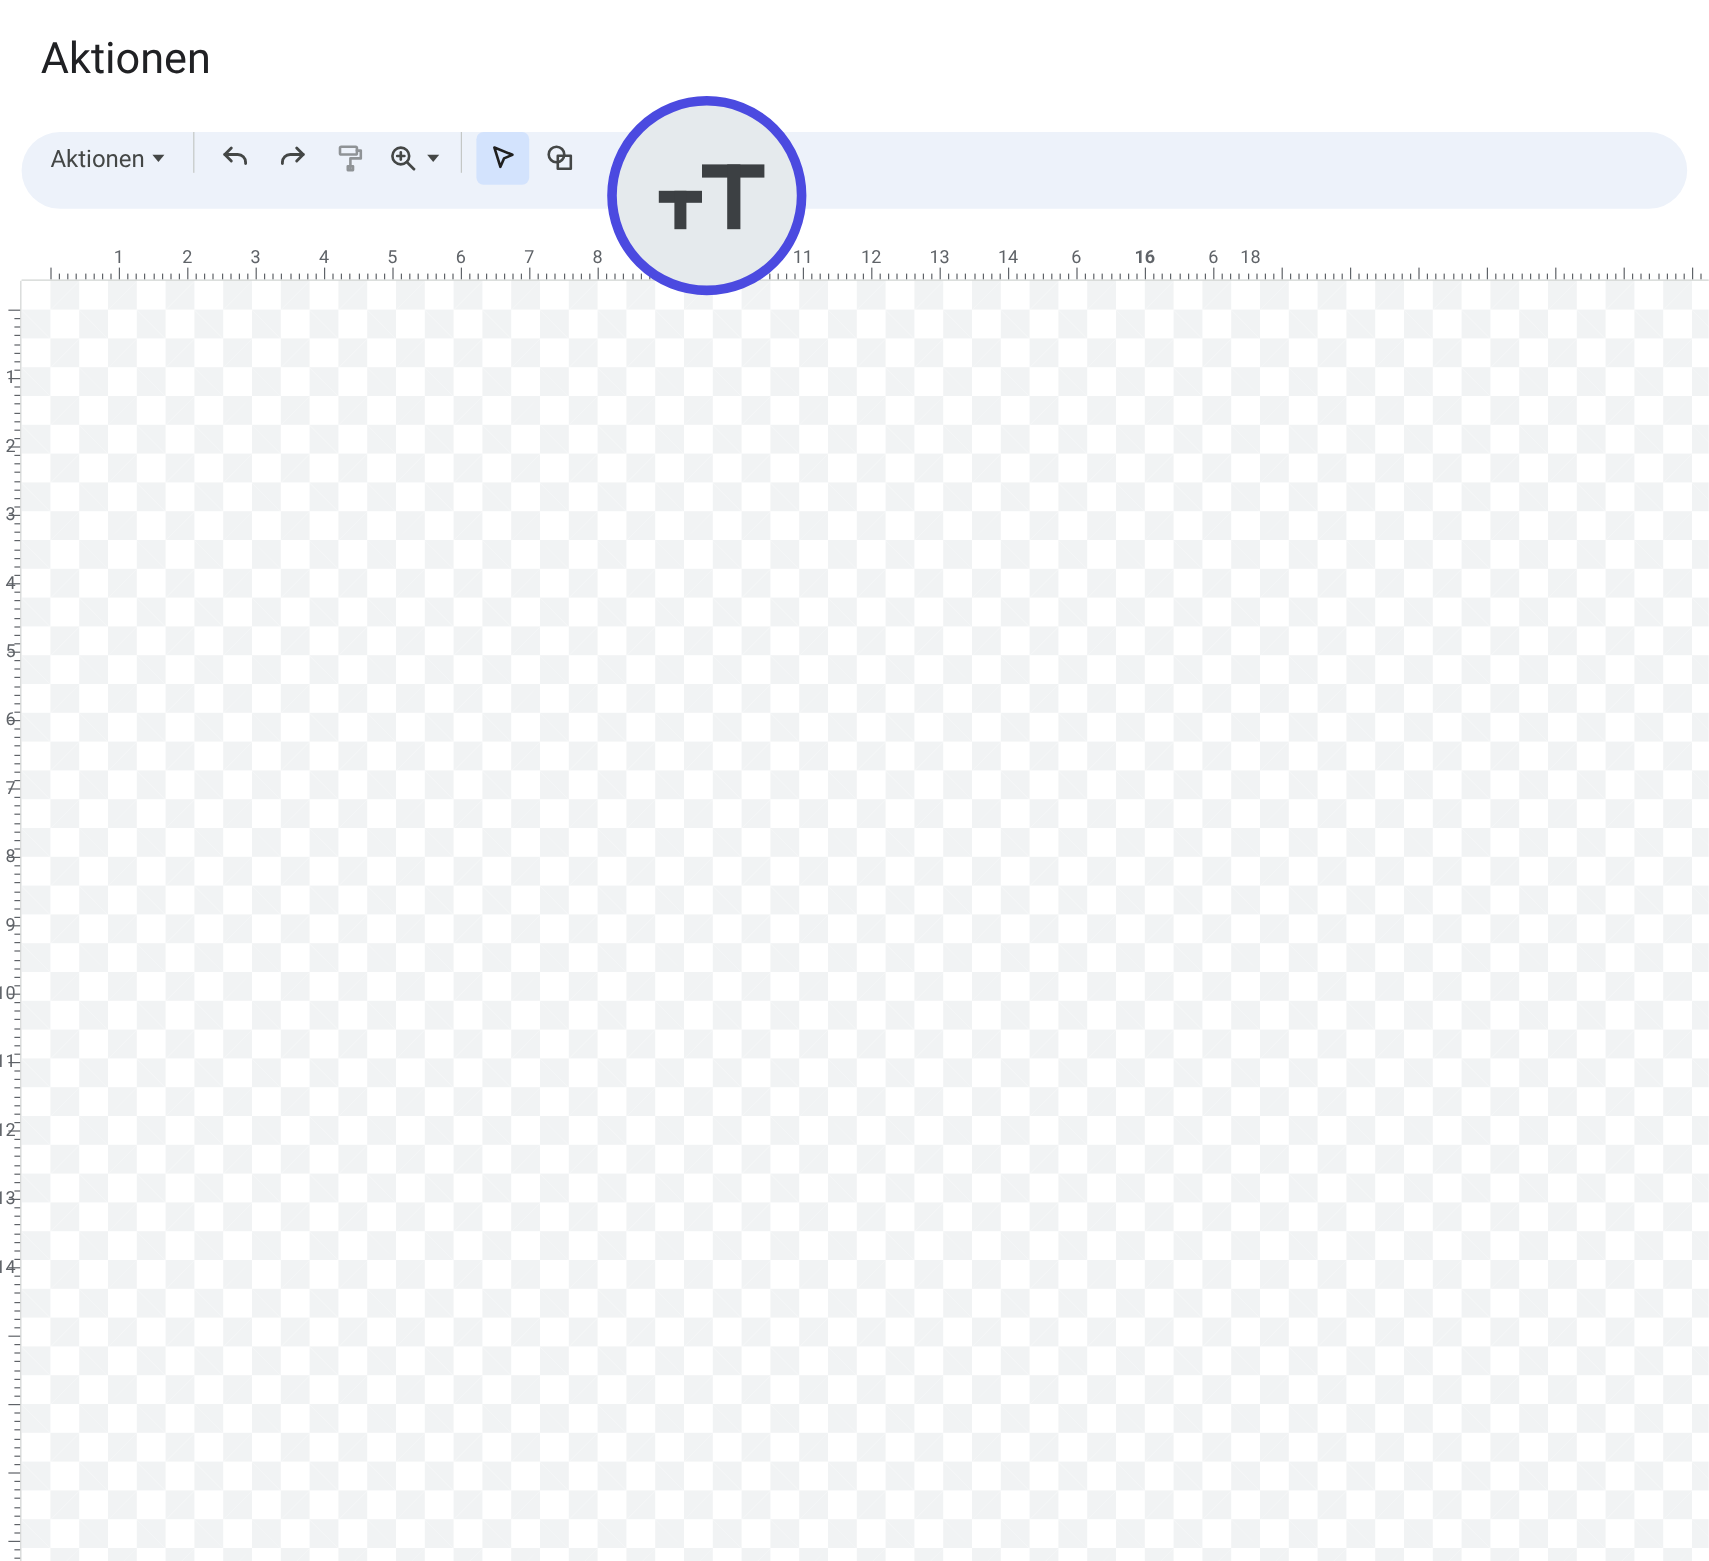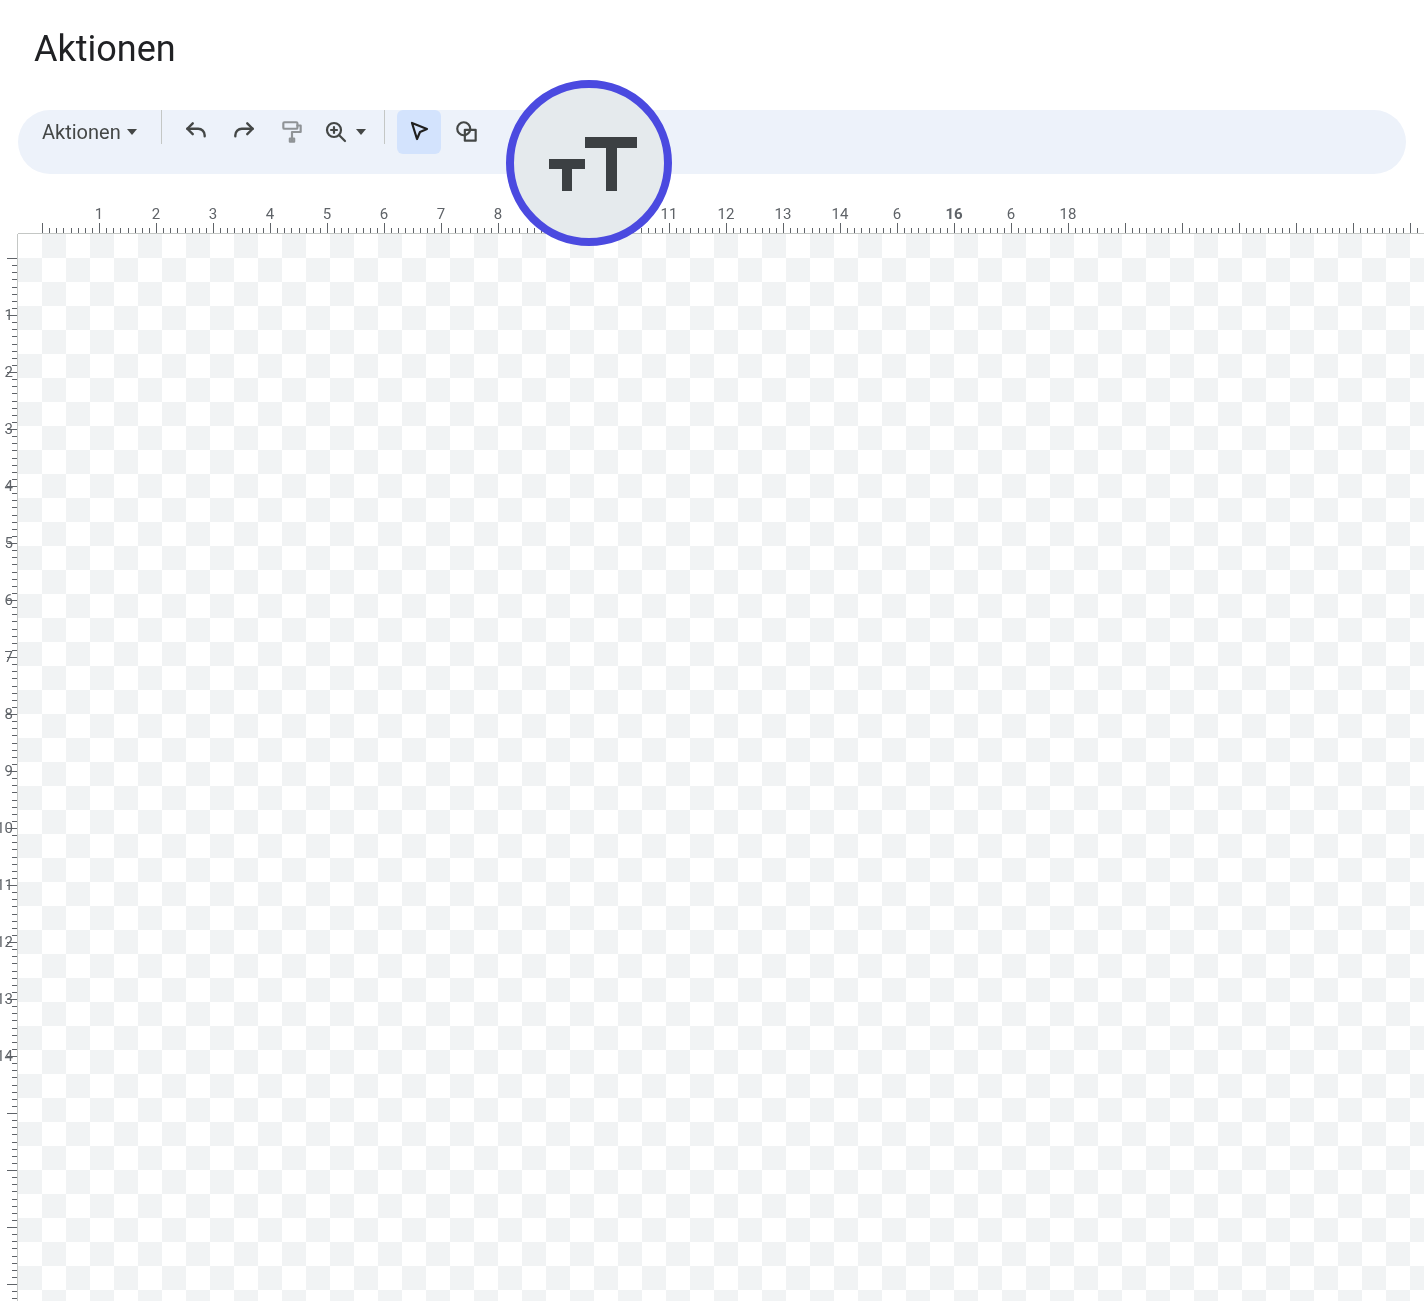--- a/index.html
+++ b/index.html
@@ -434,21 +434,21 @@
       <div class="num" style="left: 480px;">8</div>
       <div class="num" style="left: 537px;">9</div>
       <div class="num" style="left: 594px;">10</div>
       <div class="num" style="left: 651px;">11</div>
       <div class="num" style="left: 708px;">12</div>
       <div class="num" style="left: 765px;">13</div>
       <div class="num" style="left: 822px;">14</div>
       <div class="num" style="left: 879px;">6</div>
       <div class="num" style="left: 936px; font-weight: bold;">16</div>
       <div class="num" style="left: 993px;">6</div>
-      <div class="num" style="left: 1050px;">18</div>
+      <div class="num" style="left: 1024px;">18</div>
     </div>
   <div class="vruler" id="vruler">
       <div class="tick major" style="top: 24px;"></div>
       <div class="tick minor" style="top: 31.125px;"></div>
       <div class="tick minor" style="top: 38.25px;"></div>
       <div class="tick minor" style="top: 45.375px;"></div>
       <div class="tick minor" style="top: 52.5px;"></div>
       <div class="tick minor" style="top: 59.625px;"></div>
       <div class="tick minor" style="top: 66.75px;"></div>
       <div class="tick minor" style="top: 73.875px;"></div>

